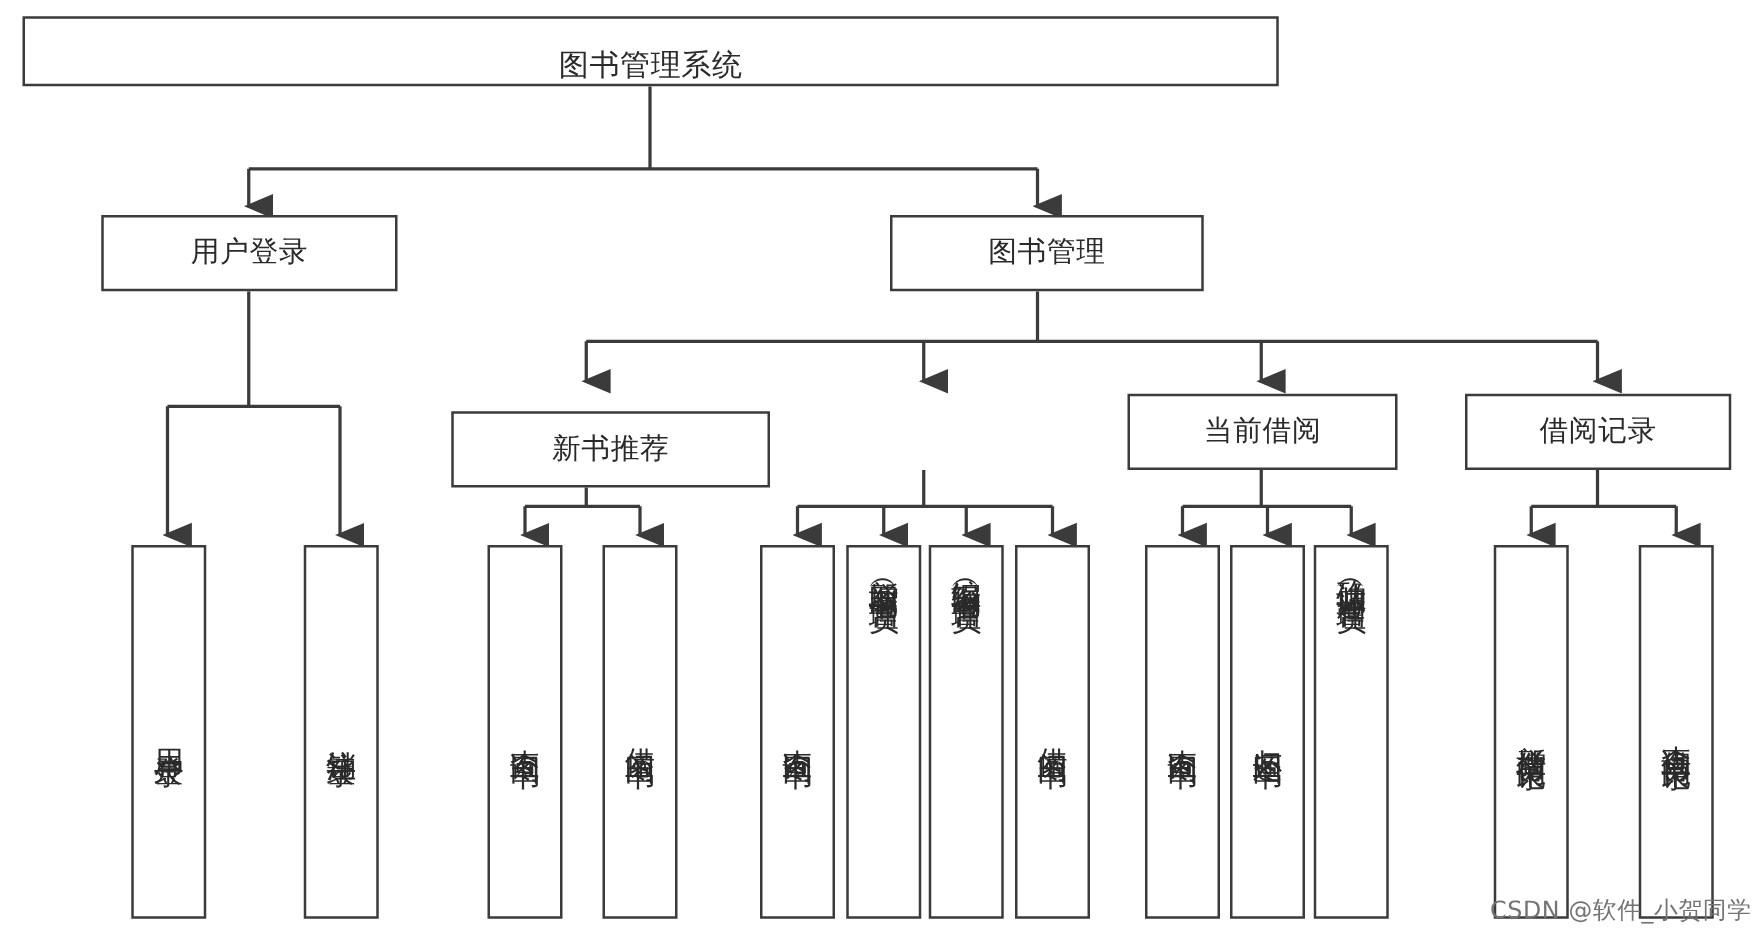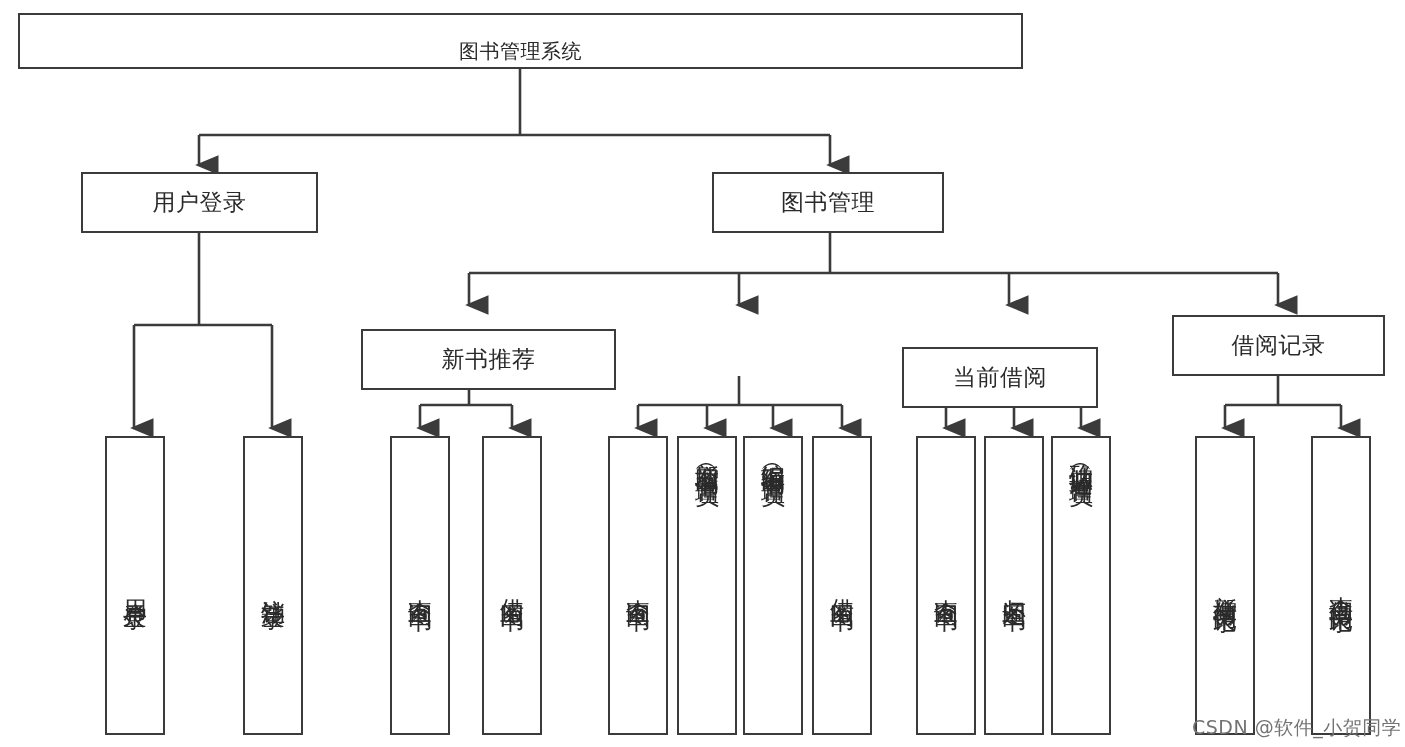--- a/index.html
+++ b/index.html
@@ -40,21 +40,21 @@
     text-align: center;
     line-height: 1.18;
     letter-spacing: 0.5px;
   }
   
   .h-node .lbl {
     font-size: 23px;
     white-space: nowrap;
   }
   .root .lbl {
-    font-size: 20px;
+    font-size: 24px;
     margin-top: 22px;
   }
   
   .v-node {
     align-items: flex-start;
     justify-content: center;
     padding-top: 6px;
   }
   .v-node .lbl {
     writing-mode: vertical-rl;
@@ -132,28 +132,28 @@
     </g>
   </svg>
 
   <div class="node h-node root" style="left:18px; top:13px; width:1005px; height:56px;">
     <span class="lbl">图书管理系统</span>
   </div>
 
   <div class="node h-node" style="left:81px; top:172px; width:237px; height:61px;">
     <span class="lbl">用户登录</span>
   </div>
-  <div class="node h-node" style="left:712px; top:172px; width:232px; height:61px;">
+  <div class="node h-node" style="left:712px; top:172px; width:251px; height:61px;">
     <span class="lbl">图书管理</span>
   </div>
 
   <div class="node h-node" style="left:361px; top:329px; width:255px; height:61px;">
     <span class="lbl">新书推荐</span>
   </div>
-  <div class="node h-node" style="left:902px; top:315px; width:196px; height:61px;margin-top:32px;">
+  <div class="node h-node" style="left:902px; top:315px; width:216px; height:61px;">
     <span class="lbl">当前借阅</span>
   </div>
   <div class="node h-node" style="left:1172px; top:315px; width:213px; height:61px;">
     <span class="lbl">借阅记录</span>
   </div>
 
   <div class="node v-node centered" style="left:105px; top:436px; width:60px; height:299px;">
     <span class="lbl">用户登录</span>
   </div>
   <div class="node v-node centered" style="left:243px; top:436px; width:60px; height:299px;">

